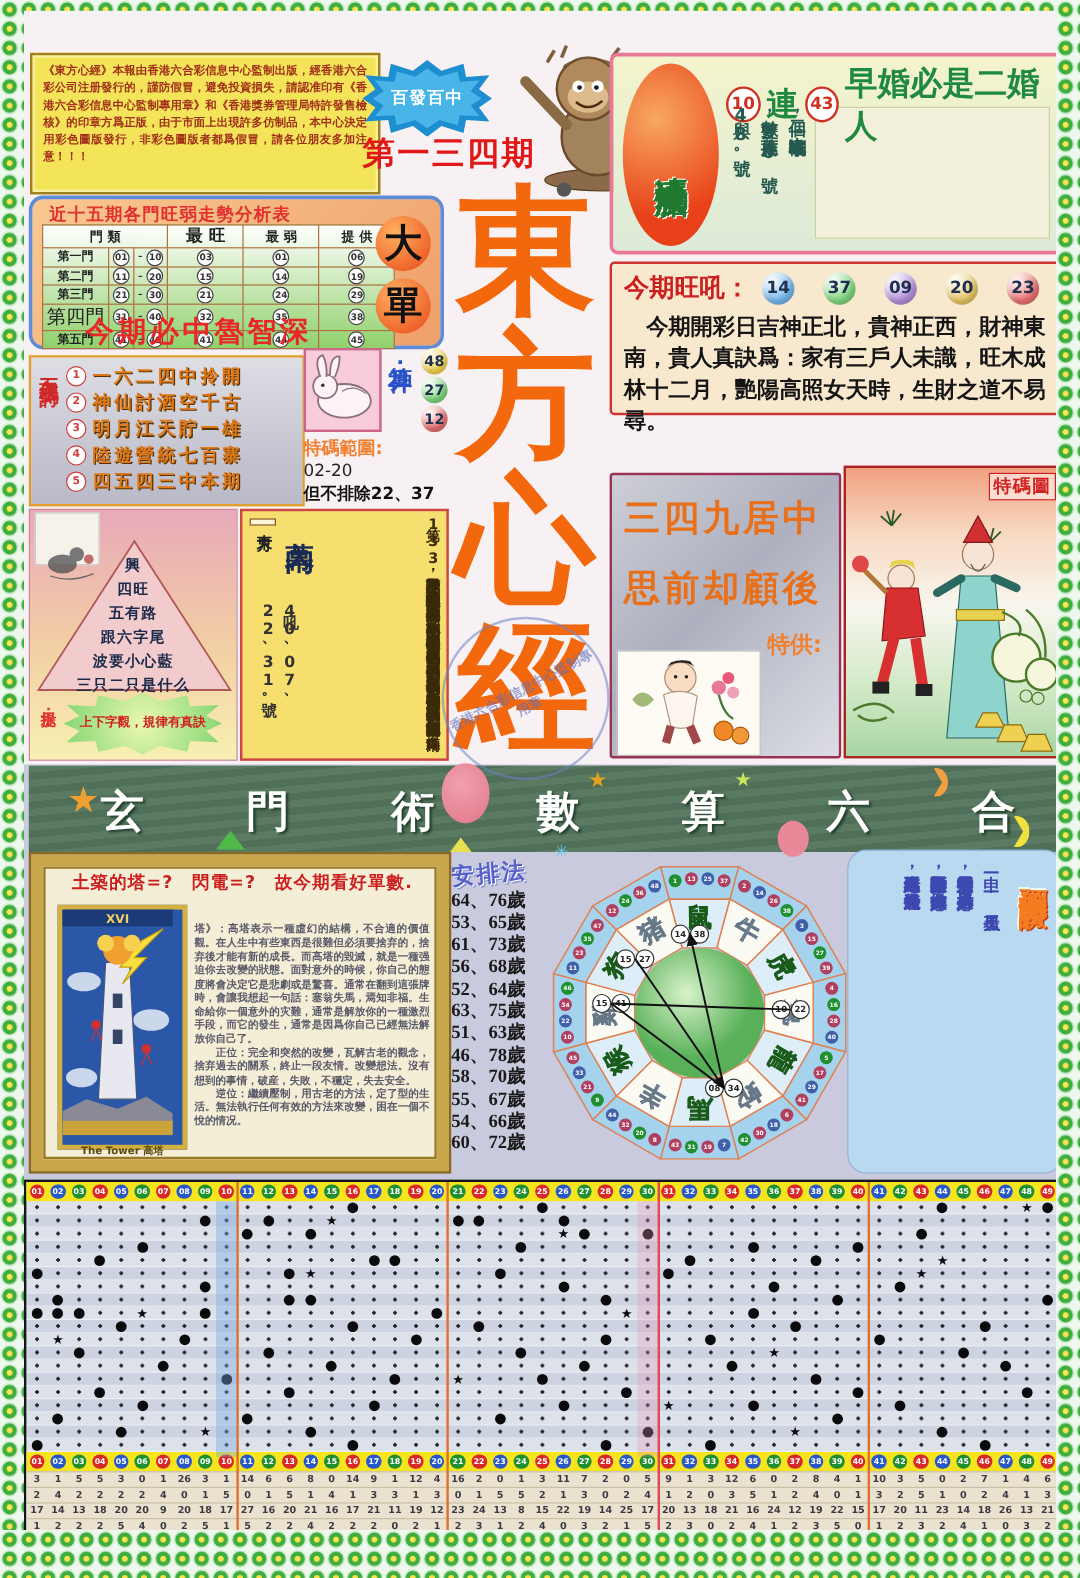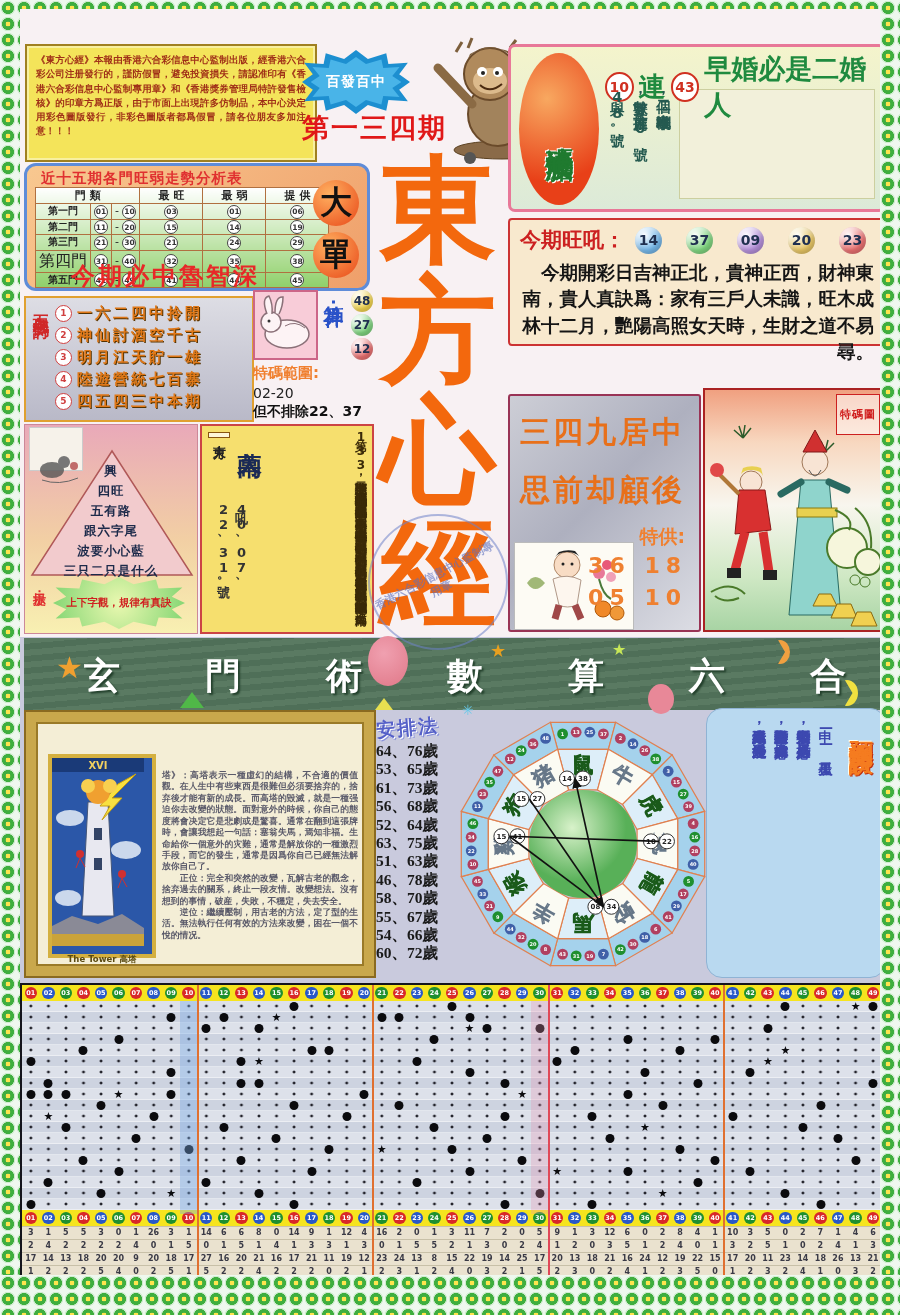--- a/index.html
+++ b/index.html
@@ -48,21 +48,21 @@
     background:linear-gradient(180deg,#ffffff,#8fd06a);font-size:11px;}
   #analysis td,#analysis th{border:1px solid #b07040;padding:0 3px;height:14px;text-align:center;color:#222;}
   .cnum{display:inline-flex;align-items:center;justify-content:center;width:12px;height:12px;border:1px solid #444;
     border-radius:50%;background:#fff;font-size:7.5px;font-weight:bold;color:#333;}
   #analysis .foot{position:absolute;left:44px;bottom:-4px;font-size:24px;font-weight:bold;color:#e82828;letter-spacing:3px;}
   #analysis .bigcirc{position:absolute;right:8px;width:46px;height:46px;border-radius:50%;
     background:radial-gradient(circle at 35% 30%,#ffb060,#e84818);display:flex;align-items:center;justify-content:center;
     font-size:32px;font-weight:bold;color:#111;}
   
   #wanghou{left:508px;top:218px;width:378px;height:128px;background:#f8e9ce;border:2px solid #cc3333;border-radius:4px;
-    box-sizing:border-box;padding:6px 10px;text-align:right;}
+    box-sizing:border-box;padding:6px 10px;}
   #wanghou .row{display:flex;align-items:center;gap:10px;}
   #wanghou .ttl{font-size:21px;font-weight:bold;color:#cc2020;}
   .ball{display:inline-flex;align-items:center;justify-content:center;border-radius:50%;font-weight:bold;color:#203050;
     box-shadow:inset -2px -3px 4px rgba(0,0,0,.18), inset 2px 3px 4px rgba(255,255,255,.6);}
   #wanghou .ball{width:27px;height:27px;font-size:14px;}
   #wanghou p{margin:6px 0 0 0;font-family:"Liberation Serif",serif;font-size:18.5px;font-weight:bold;color:#151515;
     line-height:1.42;text-indent:1em;}
   
   #verse{left:24px;top:296px;width:230px;height:126px;background:linear-gradient(180deg,#dddde4,#b9b9c8);
     border:2px solid #e0a030;box-sizing:border-box;display:flex;}
@@ -116,22 +116,22 @@
     background:linear-gradient(135deg,#cdced6,#aeb0bf 45%,#dcdde4);box-sizing:border-box;}
   #sansijiu .l1{position:absolute;left:10px;top:16px;font-size:30px;font-weight:bold;color:#e8701a;letter-spacing:3px;}
   #sansijiu .l2{position:absolute;left:10px;top:74px;font-size:30px;font-weight:bold;color:#e8701a;letter-spacing:3px;}
   #sansijiu .sp{position:absolute;right:14px;top:128px;font-size:19px;font-weight:bold;color:#f08030;}
   #sansijiu .nums{position:absolute;right:12px;top:154px;font-size:22px;font-weight:bold;color:#ef8030;
     text-align:center;line-height:1.45;letter-spacing:6px;}
   #sansijiu .paint{position:absolute;left:4px;top:146px;width:118px;height:86px;background:#fdfbf4;border:1px solid #bbb;}
   
   #tematu{left:703px;top:388px;width:183px;height:244px;border:2px solid #aa2222;box-sizing:border-box;
     background:linear-gradient(180deg,#f0a080 0%,#f8d8c0 22%,#f8f6ee 48%,#cfe8c4 78%,#a8d4a4 100%);}
-  #tematu .lbl{position:absolute;right:4px;top:4px;border:1.5px solid #cc2020;color:#d02020;font-size:11px;
-    font-weight:bold;padding:12px 3px;background:rgba(255,255,255,.55);letter-spacing:1px;font-family:Liberation Serif, serif;}
+  #tematu .lbl{position:absolute;right:4px;top:4px;border:1.5px solid #cc2020;color:#d02020;font-size:15px;
+    font-weight:bold;padding:1px 3px;background:rgba(255,255,255,.55);letter-spacing:1px;font-family:Liberation Serif, serif;}
   
   #banner{left:24px;top:638px;width:862px;height:72px;
     background:repeating-linear-gradient(175deg,#5a7a62 0 6px,#4f6f58 6px 12px);overflow:hidden;}
   #banner .chars{position:absolute;left:60px;right:40px;top:14px;display:flex;justify-content:space-between;}
   #banner .chars span{color:#fff;font-weight:bold;font-size:36px;text-shadow:2px 2px 2px #23402c;}
   .decor{position:absolute;z-index:3;}
   
   #tarot{left:26px;top:712px;width:348px;height:264px;box-sizing:border-box;border:10px solid #c9a84c;
     outline:2px solid #8a6a20;background:#f4eed6;box-shadow:inset 0 0 0 2px #9a7a28;}
   #tarot .hd{position:absolute;left:24px;top:4px;font-size:14.5px;font-weight:bold;color:#cc2020;letter-spacing:1px;}
@@ -226,21 +226,21 @@
 雙數，推薦30號
 與48號。</div>
   </div>
 
   <div id="analysis" class="abs">
     <div class="ttl">近十五期各門旺弱走勢分析表</div>
     <table>
         <tbody id="antbody">
           <tr>
             <th colspan="3" style="font-size:11px">門  類</th>
-            <th style="width:56px;font-size:11px">最 旺</th>
+            <th style="width:56px;font-size:14px">最 旺</th>
             <th style="width:56px;font-size:11px">最 弱</th>
             <th style="width:56px;font-size:11px">提 供</th>
           </tr>
           <tr>
             <td style="font-size:10px;font-weight:bold">第一門</td>
             <td><span class="cnum">01</span></td>
             <td>- <span class="cnum">10</span></td>
             <td><span class="cnum">03</span></td>
             <td><span class="cnum">01</span></td>
             <td><span class="cnum">06</span></td>
@@ -402,22 +402,20 @@
         <circle cx="84" cy="30" r="6" fill="#e87898"></circle>
           <circle cx="92" cy="22" r="5" fill="#e85878"></circle>
         <circle cx="96" cy="34" r="5" fill="#f0a0b8"></circle>
           <path d="M84 36 Q88 52 96 56" stroke="#4a7a3a" fill="none" stroke-width="2"></path>
         <circle cx="88" cy="66" r="8" fill="#f08828" stroke="#b05808"></circle>
           <circle cx="102" cy="70" r="7" fill="#f09838" stroke="#b05808"></circle>
         <path d="M12 40 Q20 28 30 40 Q20 52 12 40" fill="#8aa858" opacity=".8"></path>
       </svg>
     </div>
     <div class="sp">特供:</div>
-    <div class="nums" style="white-space:pre-line">36  18
-05  10</div>
   </div>
 
   <div id="tematu" class="abs">
     <div class="lbl">特碼圖</div>
     <svg width="179" height="240" viewBox="0 0 179 240">
       <g stroke="#2a5a2a" stroke-width="1.5" fill="none">
         <path d="M38 48 l-4 -12 m4 12 l2 -13 m-2 13 l8 -10 m-8 10 l-9 -8"></path>
         <path d="M120 62 l-4 -11 m4 11 l3 -12 m-3 12 l9 -9 m-9 9 l-10 -7"></path>
       </g>
 
@@ -470,20 +468,21 @@
   <div class="decor" style="left:648px;top:684px;width:26px;height:30px;border-radius:50%;background:#e88898"></div>
   <span class="decor" style="left:1030px;top:648px"></span>
   <span class="decor" style="left:612px;top:640px;color:#c8e858;font-size:16px">★</span>
   <div class="decor" style="left:180px;top:692px;width:0;height:0;border-left:12px solid transparent;border-right:12px solid transparent;border-bottom:16px solid #50b848"></div>
   <div class="decor" style="left:375px;top:698px;width:0;height:0;border-left:9px solid transparent;border-right:9px solid transparent;border-bottom:12px solid #e8e050"></div>
   <div class="decor" style="left:836px;top:680px;width:22px;height:26px;border-radius:50%;background:#f0e040;clip-path:polygon(40% 0,100% 0,100% 100%,40% 100%,75% 50%)"></div>
   <div class="decor" style="left:770px;top:640px;width:20px;height:24px;border-radius:50%;background:#f0a040;clip-path:polygon(40% 0,100% 0,100% 100%,40% 100%,75% 50%)"></div>
   <span class="decor" style="left:462px;top:702px;color:#68c8e8;font-size:14px">✳</span>
 
   <div id="tarot" class="abs">
+    <div class="hd">土築的塔=?　閃電=?　故今期看好單數.</div>
     <div class="card">
       <svg width="92" height="188" viewBox="0 0 92 188">
         <rect x="0" y="0" width="92" height="188" fill="#2b57a8"></rect>
         <rect x="0" y="0" width="92" height="14" fill="#1a3a78"></rect>
         <text x="46" y="11" text-anchor="middle" fill="#f0d060" font-size="10" font-weight="bold" font-family="DejaVu Sans">XVI</text>
         <ellipse cx="18" cy="60" rx="14" ry="8" fill="#e8eef8" opacity=".85"></ellipse>
         <ellipse cx="74" cy="92" rx="15" ry="9" fill="#e8eef8" opacity=".85"></ellipse>
         <ellipse cx="16" cy="140" rx="13" ry="8" fill="#e8eef8" opacity=".85"></ellipse>
         <polygon points="36,44 56,44 62,158 30,158" fill="#e8e8f0" stroke="#445577"></polygon>
         <rect x="42" y="70" width="8" height="12" fill="#334466"></rect>

